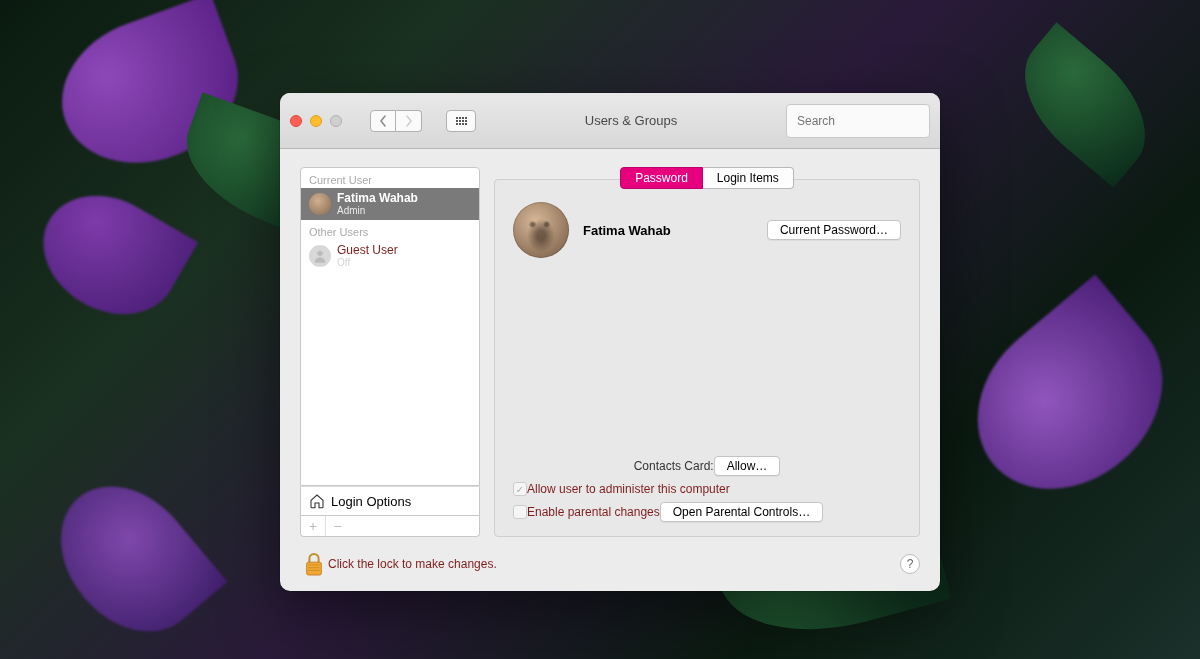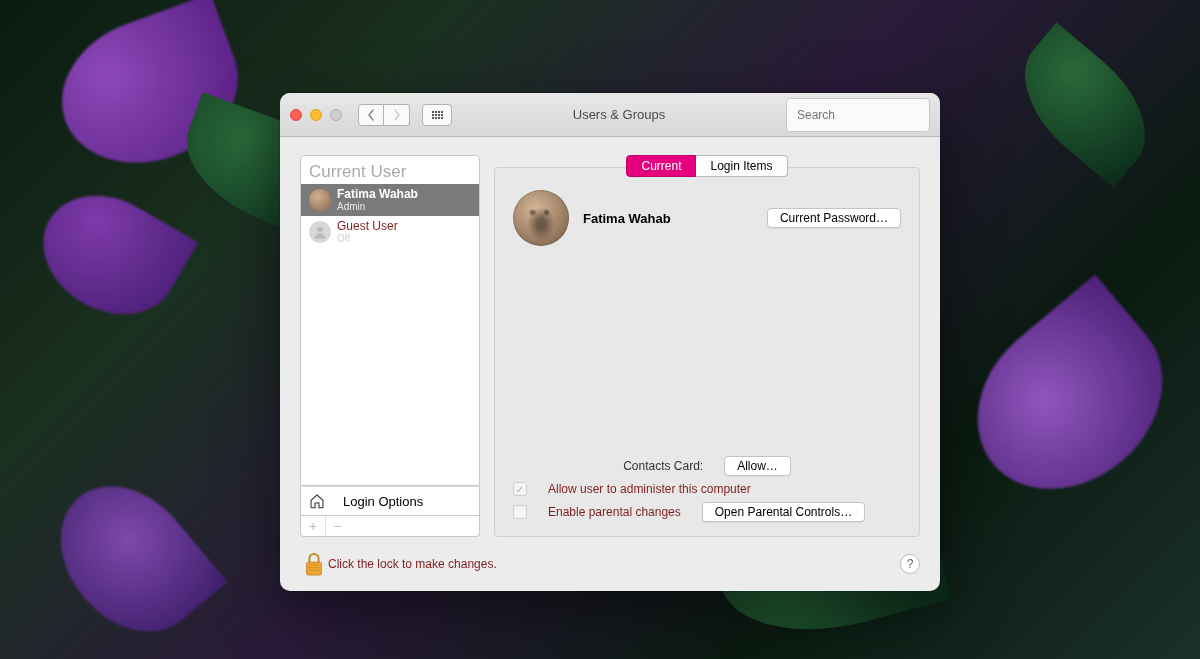--- a/index.html
+++ b/index.html
@@ -21,23 +21,23 @@
 .l2{width:220px;height:120px;bottom:30px;right:260px;transform:rotate(-15deg);}
 .l3{width:150px;height:90px;top:60px;right:40px;transform:rotate(40deg);}
 
 .window {
   position:absolute; top:93px; left:280px; width:660px; height:498px;
   background:#ececec; border-radius:10px;
   box-shadow:0 20px 60px rgba(0,0,0,.5), 0 0 0 1px rgba(0,0,0,.1);
   display:flex; flex-direction:column;
 }
 .titlebar {
-  height:44px; background:linear-gradient(#e8e8e8,#d8d8d8);
+  height:56px; background:linear-gradient(#e8e8e8,#d8d8d8);
   border-bottom:1px solid #b8b8b8; border-radius:10px 10px 0 0;
-  display:flex; align-items:center; padding:0 10px; gap:8px;
+  display:flex; align-items:center; padding:0 10px; gap:20px;
 }
 .traffic{display:flex;gap:8px;margin-right:8px;}
 .tl{width:12px;height:12px;border-radius:50%;}
 .tl.red{background:#ff5f57;border:.5px solid #e04840;}
 .tl.yel{background:#ffbd2e;border:.5px solid #dfa023;}
 .tl.grn{background:#cfcfcf;border:.5px solid #b0b0b0;}
 .nav-btns{display:flex;}
 .nav-btn{width:26px;height:22px;background:#fafafa;border:1px solid #b0b0b0;display:flex;align-items:center;justify-content:center;color:#888;font-size:14px;cursor:default;}
 .nav-btn:first-child{border-radius:4px 0 0 4px;}
 .nav-btn:last-child{border-radius:0 4px 4px 0;border-left:none;}
@@ -47,50 +47,50 @@
 .title{flex:1;text-align:center;color:#484848;font-size:13px;}
 .search{width:144px;height:22px;background:#fafafa;border:1px solid #c8c8c8;border-radius:4px;display:flex;align-items:center;padding:16px 6px;gap:4px;}
 .search svg{width:12px;height:12px;color:#999;}
 .search input{border:none;outline:none;background:transparent;font-size:12px;flex:1;color:#666;}
 
 .body{flex:1;display:flex;flex-direction:column;padding:18px 20px 12px 20px;}
 .main{display:flex;gap:14px;flex:1;}
 
 .sidebar{width:180px;display:flex;flex-direction:column;}
 .userlist{flex:1;background:#fff;border:1px solid #c8c8c8;border-radius:4px 4px 0 0;overflow:hidden;}
-.section-label{font-size:17px;color:#aaa;padding:6px 8px 2px 8px;}
+.section-label{font-size:11px;color:#aaa;padding:6px 8px 2px 8px;}
 .user-row{display:flex;align-items:center;gap:6px;padding:4px 8px;}
 .user-row.sel{background:#7a7a7a;color:#fff;}
 .avatar-sm{width:22px;height:22px;border-radius:50%;background:radial-gradient(circle at 40% 35%,#d0b090,#8a6a50);flex-shrink:0;}
 .avatar-ph{width:22px;height:22px;border-radius:50%;background:#d8d8d8;display:flex;align-items:center;justify-content:center;flex-shrink:0;}
 .avatar-ph svg{width:16px;height:16px;color:#fff;}
 .user-name{font-size:12px;font-weight:600;line-height:1.1;}
 .user-role{font-size:10px;opacity:.85;line-height:1.1;}
 .user-row.other .user-name{color:#7f1d1d;font-weight:400;}
 .user-row.other .user-role{color:#ccc;}
-.login-opts{background:#fff;border:1px solid #c8c8c8;border-top:1px solid #dcdcdc;display:flex;align-items:center;gap:18px;padding:6px 8px;}
+.login-opts{background:#fff;border:1px solid #c8c8c8;border-top:1px solid #dcdcdc;display:flex;align-items:center;gap:6px;padding:6px 8px;}
 .house{width:16px;height:16px;}
 .addremove{display:flex;border:1px solid #c8c8c8;border-top:none;border-radius:0 0 4px 4px;background:#fff;}
 .ar-btn{width:24px;height:20px;display:flex;align-items:center;justify-content:center;color:#bbb;font-size:14px;}
 .ar-btn+.ar-btn{border-left:1px solid #e0e0e0;}
 
 .content{flex:1;display:flex;flex-direction:column;position:relative;}
 .tabs{display:flex;margin:0 auto;z-index:2;position:relative;}
 .tab{padding:3px 14px;font-size:12px;border:1px solid #b8b8b8;background:#fdfdfd;cursor:default;}
 .tab:first-child{border-radius:4px 0 0 4px;}
 .tab:last-child{border-radius:0 4px 4px 0;border-left:none;}
 .tab.active{background:#e6007e;color:#fff;border-color:#c0006a;}
 .panel{background:#e8e8e8;border:1px solid #cfcfcf;border-radius:4px;margin-top:-10px;padding:22px 18px 14px 18px;flex:1;display:flex;flex-direction:column;}
 .profile{display:flex;align-items:center;gap:14px;}
 .avatar-lg{width:56px;height:56px;border-radius:50%;background:radial-gradient(circle at 40% 35%,#d8b898,#705640);box-shadow:inset 0 0 0 1px rgba(0,0,0,.15);overflow:hidden;position:relative;}
 .avatar-lg::after{content:"";position:absolute;inset:0;background:radial-gradient(ellipse at 50% 60%,rgba(60,45,35,.6) 10%,transparent 35%),radial-gradient(ellipse at 35% 40%,rgba(0,0,0,.4) 3%,transparent 8%),radial-gradient(ellipse at 60% 40%,rgba(0,0,0,.4) 3%,transparent 8%);}
 .profile-name{font-weight:600;font-size:13px;flex:1;}
 .mac-btn{background:#fff;border:1px solid #c4c4c4;border-radius:4px;padding:2px 12px;font-size:12px;box-shadow:0 1px 0 rgba(0,0,0,.05);cursor:default;}
 .spacer{flex:1;}
-.row{display:flex;align-items:center;gap:21px;margin-top:6px;}
+.row{display:flex;align-items:center;gap:0;margin-top:6px;}
 .row.center{justify-content:center;}
 .row-label{color:#333;font-size:12px;}
 .chk{width:14px;height:14px;border:1px solid #bbb;border-radius:3px;background:#fff;display:inline-flex;align-items:center;justify-content:center;font-size:10px;color:#888;}
 .chk.disabled{opacity:.6;}
 .muted{color:#7f1d1d;font-size:12px;text-align:right;}
 
 .footer{display:flex;align-items:center;padding-top:12px;}
 .lock{width:28px;height:30px;display:flex;align-items:center;justify-content:center;}
 .lock svg{width:22px;height:26px;}
 .help{margin-left:auto;width:20px;height:20px;border:1px solid #bbb;border-radius:50%;background:#fff;display:flex;align-items:center;justify-content:center;font-size:12px;color:#666;}
@@ -157,20 +157,21 @@
       <div class="sidebar">
         <div class="userlist">
           <div class="section-label">Current User</div>
           <div class="user-row sel">
             <div class="avatar-sm"></div>
             <div>
               <div class="user-name">Fatima Wahab</div>
               <div class="user-role">Admin</div>
             </div>
           </div>
+          <div class="section-label">Other Users</div>
           <div class="user-row other">
             <div class="avatar-ph">
               <svg viewBox="0 0 24 24">
                   <circle cx="12" cy="8" r="4" fill="#bbb"></circle>
                   <path d="M4 22c0-4.4 3.6-8 8-8s8 3.6 8 8" fill="#bbb"></path>
                 </svg>
             </div>
             <div>
               <div class="user-name">Guest User</div>
               <div class="user-role">Off</div>
@@ -184,21 +185,21 @@
           <span>Login Options</span>
         </div>
         <div class="addremove">
           <div class="ar-btn">+</div>
           <div class="ar-btn">−</div>
         </div>
       </div>
 
       <div class="content">
         <div class="tabs">
-          <div class="tab active">Current</div>
+          <div class="tab active">Password</div>
           <div class="tab">Login Items</div>
         </div>
         <div class="panel">
           <div class="profile">
             <div class="avatar-lg"></div>
             <div class="profile-name">Fatima Wahab</div>
             <button class="mac-btn">Current Password…</button>
           </div>
           <div class="spacer"></div>
           <div class="row center">

